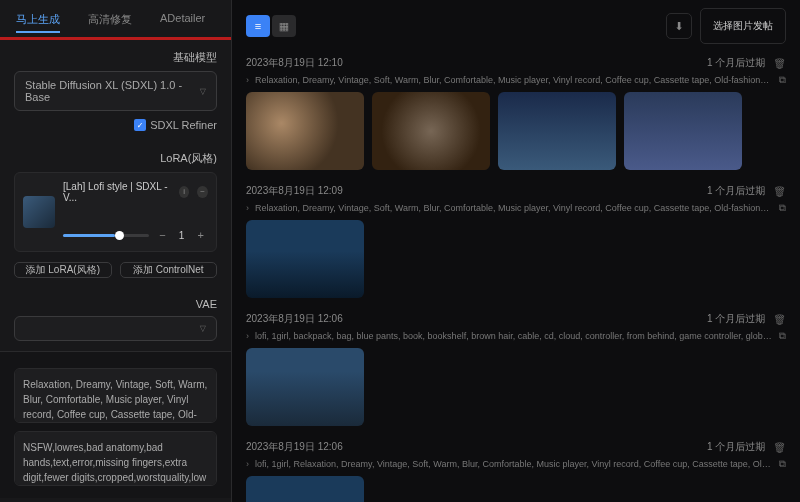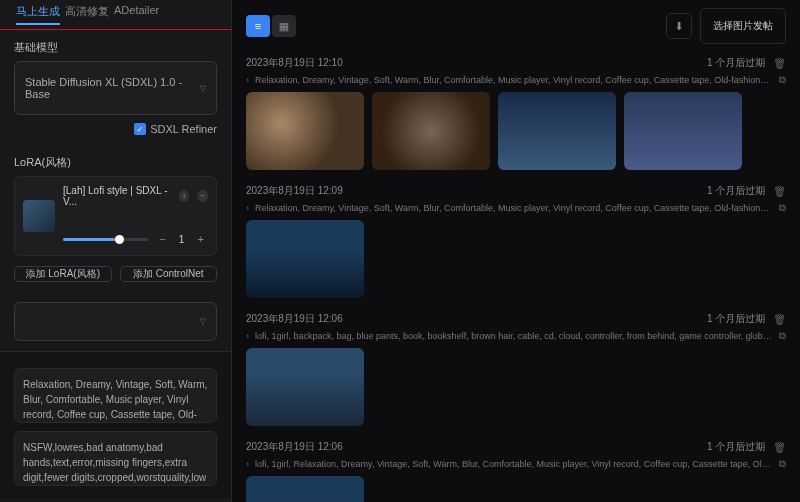--- a/index.html
+++ b/index.html
@@ -1,24 +1,24 @@
 <!DOCTYPE html>
 <html><head>
 <meta charset="utf-8">
 <style>
 *{margin:0;padding:0;box-sizing:border-box;font-family:-apple-system,"Microsoft YaHei",sans-serif}
 body{background:#0d0d0f;color:#ccc;font-size:11px;display:flex;height:502px;width:800px;overflow:hidden}
 .sidebar{width:232px;background:#18181a;border-right:1px solid #2a2a2c;display:flex;flex-direction:column;overflow-y:auto}
-.tabs{display:flex;gap:5px;padding:0 16px 4px;border-bottom:1px solid #b91c1c}
+.tabs{display:flex;gap:28px;padding:8px 16px 4px;border-bottom:3px solid #b91c1c}
 .tab{color:#888;padding:4px 0;cursor:pointer}
 .tab.active{color:#5ba3f5;border-bottom:2px solid #5ba3f5}
 .panel{padding:10px 14px}
-.sec-label{color:#bbb;font-size:11px;margin-bottom:6px;display:flex;align-items:center;justify-content:flex-start}
+.sec-label{color:#bbb;font-size:11px;margin-bottom:6px;display:flex;align-items:center;justify-content:flex-end}
 .badge{display:inline-block;width:12px;height:12px;border-radius:50%;background:#333;color:#888;font-size:8px;line-height:12px;text-align:center;margin-left:4px}
-.select-box{background:#1e1e20;border:1px solid #3a3a3c;border-radius:6px;padding:14px 10px;display:flex;justify-content:space-between;align-items:center;color:#aaa;cursor:pointer}
+.select-box{background:#1e1e20;border:1px solid #3a3a3c;border-radius:6px;padding:7px 10px;display:flex;justify-content:space-between;align-items:center;color:#aaa;cursor:pointer}
 .chev{font-size:8px;color:#666}
 .chk-row{display:flex;justify-content:flex-end;align-items:center;gap:4px;margin-top:8px;color:#aaa}
 .chk{width:12px;height:12px;background:#3b82f6;border-radius:2px;display:flex;align-items:center;justify-content:center;color:#fff;font-size:8px}
 .lora-card{background:#1e1e20;border:1px solid #2a2a2c;border-radius:6px;padding:8px;display:flex;gap:8px;align-items:center;margin-top:6px}
 .lora-thumb{width:32px;height:32px;background:linear-gradient(135deg,#3a5a7a,#1a2a3a);border-radius:4px}
 .lora-body{flex:1}
 .lora-title{color:#ccc;font-size:10px;margin-bottom:24px;display:flex;align-items:center;gap:4px}
 .slider-row{display:flex;align-items:center;gap:6px}
 .slider{flex:1;height:3px;background:#3a3a3c;border-radius:2px;position:relative}
 .slider-fill{height:100%;background:#5ba3f5;border-radius:2px;width:60%}
@@ -103,20 +103,23 @@
         </div>
       </div>
     </div>
     <div class="btn-row">
       <button class="btn-out">添加 LoRA(风格)</button>
       <button class="btn-out">添加 ControlNet</button>
     </div>
   </div>
 
   <div class="panel">
+    <div class="sec-label">
+        <span>VAE</span>
+      </div>
     <div class="select-box">
         <span></span>
         <span class="chev">▽</span>
       </div>
   </div>
 
   <div class="panel" style="background:#141416;border-top:1px solid #2a2a2c">
     <textarea class="textarea" style="">Relaxation, Dreamy, Vintage, Soft, Warm, Blur, Comfortable, Music player, Vinyl record, Coffee cup, Cassette tape, Old-fashioned</textarea>
     <textarea class="textarea" style="">NSFW,lowres,bad anatomy,bad hands,text,error,missing fingers,extra digit,fewer digits,cropped,worstquality,low</textarea>
     

